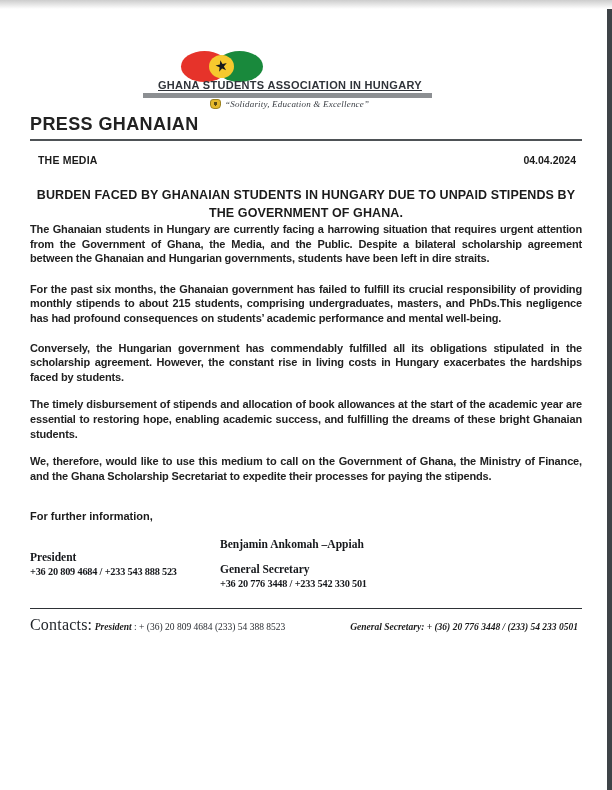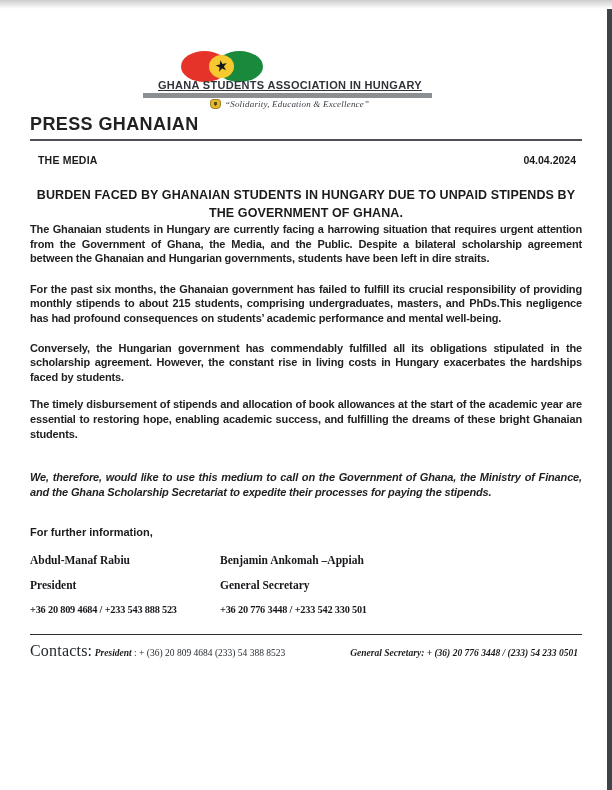--- a/index.html
+++ b/index.html
@@ -75,32 +75,32 @@
   }
   .body-par {
     font-size: 11px; font-weight: bold; line-height: 14.6px;
     letter-spacing: -0.15px; text-align: justify; color: #222;
   }
   .p1 { }
   .p2 { margin-top: 16px; }
   .p3 { margin-top: 15px; }
   .p4 { margin-top: 14px; }
   .p5 { margin-top: 13px; }
-  .p6 { margin-top: 29px; font-style: italic; }
+  .p6 { margin-top: 13px; }
   .issued { margin-top: 29px; font-size: 11px; font-weight: bold; letter-spacing: 0.1px; }
   .further { margin-top: 27px; font-size: 11px; font-weight: bold; }
 
   .contact-grid {
     margin-top: 16px; display: grid;
     grid-template-columns: 190px 188px 174px;
     font-family: "Liberation Serif", serif; font-weight: bold; color: #16181c;
   }
   .contact-col .c-name  { font-size: 11.5px; }
   .contact-col .c-title { font-size: 11.5px; margin-top: 13px; }
-  .contact-col .c-phone { font-size: 10.3px; margin-top: 13px; white-space: nowrap; letter-spacing: -0.2px; }
+  .contact-col .c-phone { font-size: 10.3px; margin-top: 3px; white-space: nowrap; letter-spacing: -0.2px; }
 
   .footer-rule { border: none; border-top: 1.5px solid #2e3236; margin-top: 19px; }
   .footer-row {
     margin-top: 7px; display: flex; justify-content: space-between; align-items: baseline;
     font-family: "Liberation Serif", serif; padding-right: 4px;
   }
   .footer-left { font-size: 10px; }
   .contacts-label { font-size: 16px; font-weight: normal; color: #1f2328; letter-spacing: 0.2px; }
   .fo-bold-italic { font-weight: bold; font-style: italic; font-size: 9.5px; }
   .fo-plain { font-size: 9.5px; color: #2a2e33; }
@@ -141,21 +141,20 @@
     <p class="body-par p1">The Ghanaian students in Hungary are currently facing a harrowing situation that requires urgent attention from the Government of Ghana, the Media, and the Public. Despite a bilateral scholarship agreement between the Ghanaian and Hungarian governments, students have been left in dire straits.</p>
     <p class="body-par p2">For the past six months, the Ghanaian government has failed to fulfill its crucial responsibility of providing monthly stipends to about 215 students, comprising undergraduates, masters, and PhDs.This negligence has had profound consequences on students’ academic performance and mental well-being.</p>
     <p class="body-par p3">Conversely, the Hungarian government has commendably fulfilled all its obligations stipulated in the scholarship agreement. However, the constant rise in living costs in Hungary exacerbates the hardships faced by students.</p>
     <p class="body-par p5">The timely disbursement of stipends and allocation of book allowances at the start of the academic year are essential to restoring hope, enabling academic success, and fulfilling the dreams of these bright Ghanaian students.</p>
     <p class="body-par p6">We, therefore, would like to use this medium to call on the Government of Ghana, the Ministry of Finance, and the Ghana Scholarship Secretariat to expedite their processes for paying the stipends.</p>
 
     <div class="further">For further information,</div>
 
     <div class="contact-grid">
       <div class="contact-col">
-        <div class="c-name">Abdul-Manaf Rabiu</div>
         <div class="c-title">President</div>
         <div class="c-phone">+36 20 809 4684 / +233 543 888 523</div>
       </div>
       <div class="contact-col">
         <div class="c-name">Benjamin Ankomah –Appiah</div>
         <div class="c-title">General Secretary</div>
         <div class="c-phone">+36 20 776 3448 / +233 542 330 501</div>
       </div>
     </div>
 

